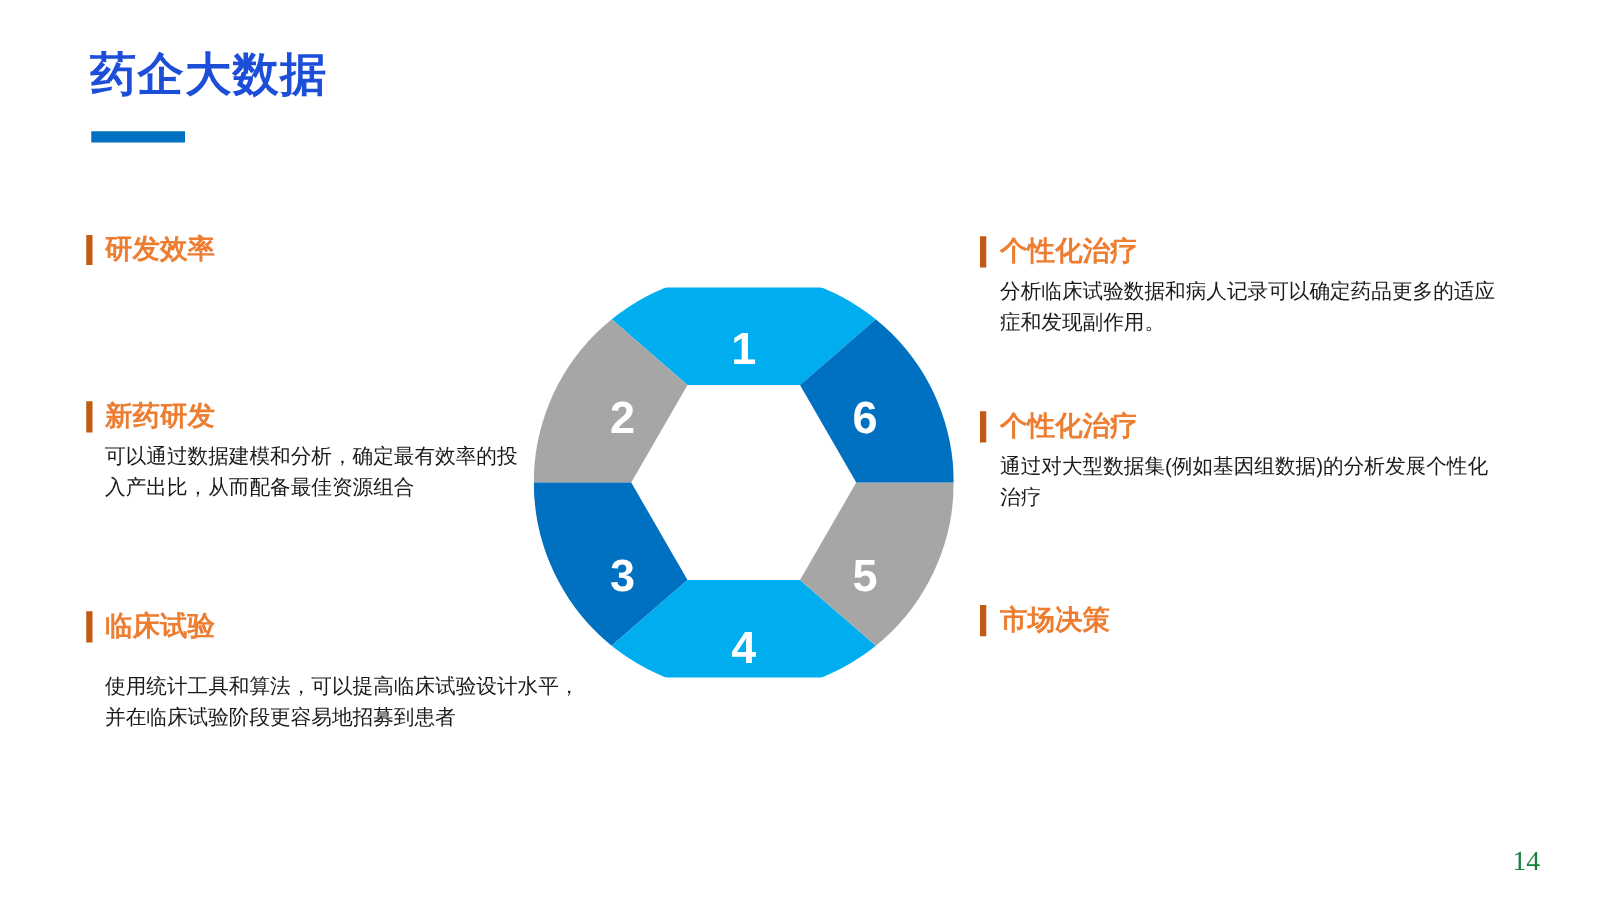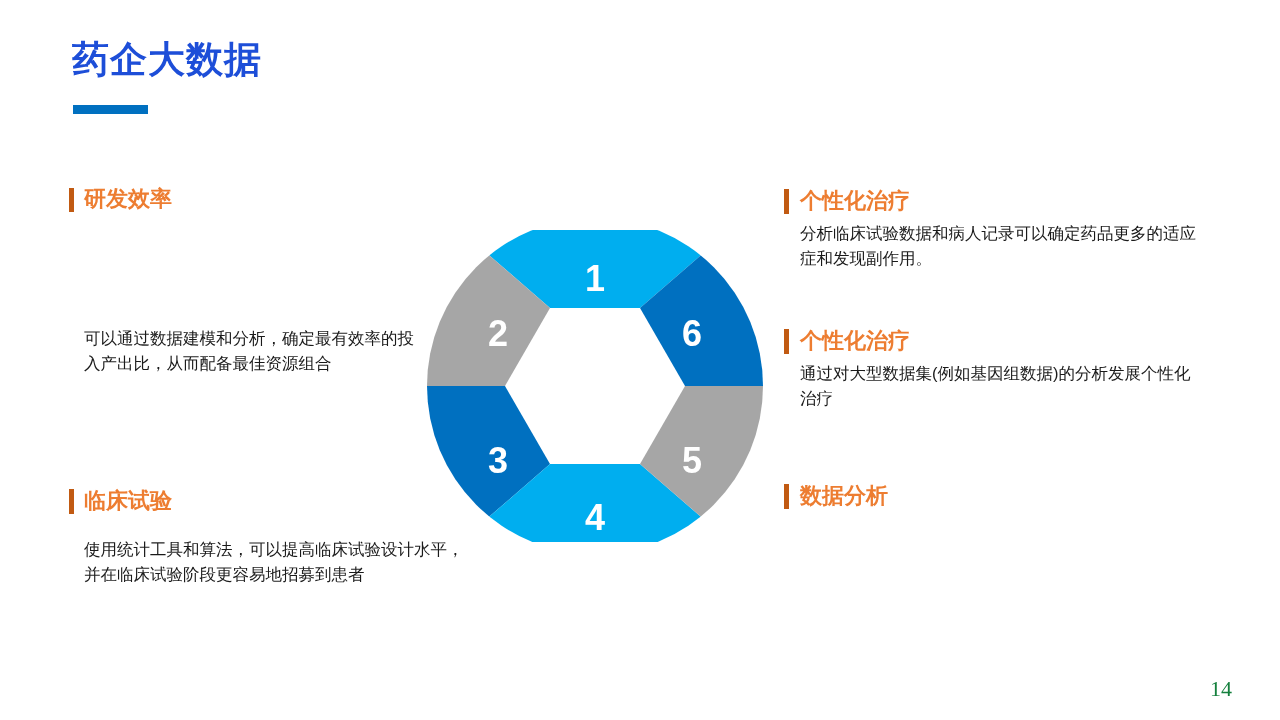--- a/index.html
+++ b/index.html
@@ -120,20 +120,24 @@
 <div class="title-underline"></div>
 
 <div class="block left-block" id="blk-rd">
   <div class="block-head">
     <span class="accent-bar h-rd"></span>
     <span>研发效率</span>
   </div>
 </div>
 
 <div class="block left-block" id="blk-newdrug">
+  <div class="block-head">
+    <span class="accent-bar h-default"></span>
+    <span>新药研发</span>
+  </div>
   <div class="block-body">可以通过数据建模和分析，确定最有效率的投入产出比，从而配备最佳资源组合</div>
 </div>
 
 <div class="block left-block" id="blk-trial">
   <div class="block-head">
     <span class="accent-bar h-default"></span>
     <span>临床试验</span>
   </div>
   <div class="block-body">使用统计工具和算法，可以提高临床试验设计水平，并在临床试验阶段更容易地招募到患者</div>
 </div>
@@ -150,21 +154,21 @@
   <div class="block-head">
     <span class="accent-bar h-default"></span>
     <span>个性化治疗</span>
   </div>
   <div class="block-body">通过对大型数据集(例如基因组数据)的分析发展个性化治疗</div>
 </div>
 
 <div class="block right-block" id="blk-market">
   <div class="block-head">
     <span class="accent-bar h-default"></span>
-    <span>数据分析</span>
+    <span>市场决策</span>
   </div>
 </div>
 
 <div class="diagram">
   <svg width="336" height="336" viewBox="0 0 336 336" xmlns="http://www.w3.org/2000/svg">
     <defs>
 
       <clipPath id="outerCircle">
         <circle cx="168" cy="168" r="168"></circle>
       </clipPath>

